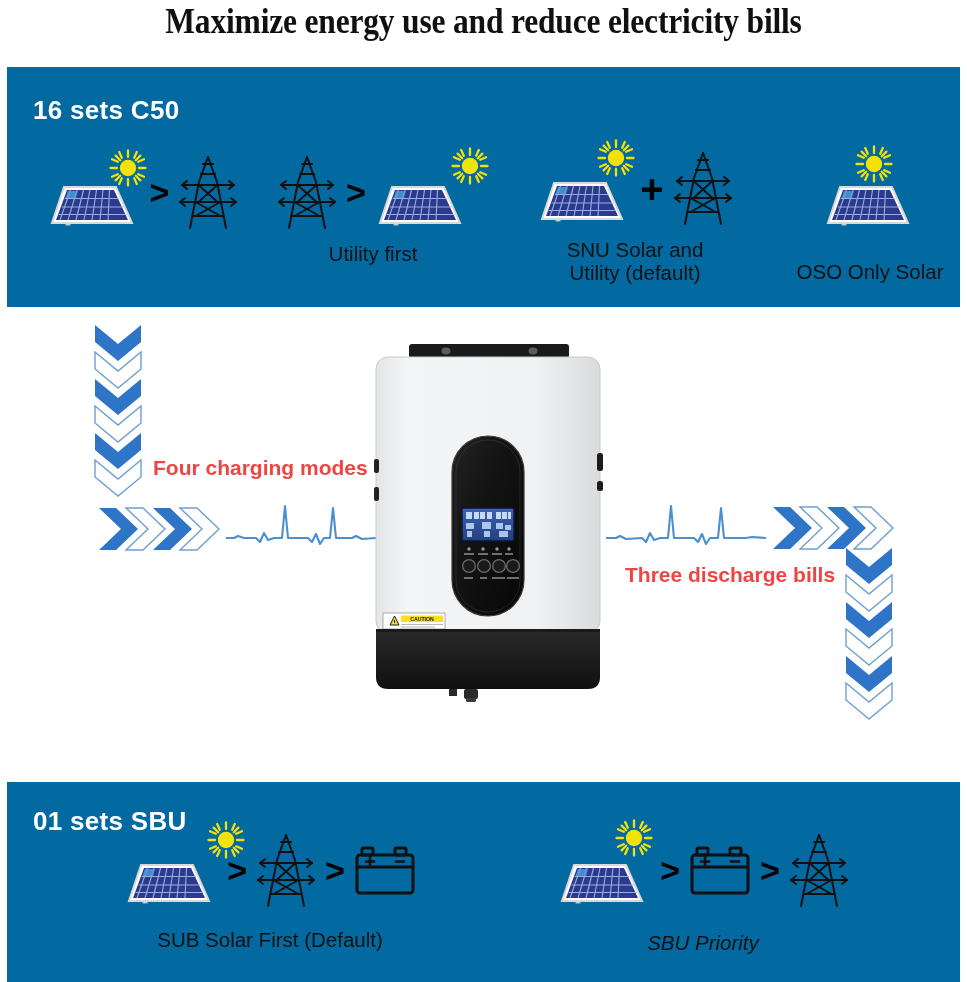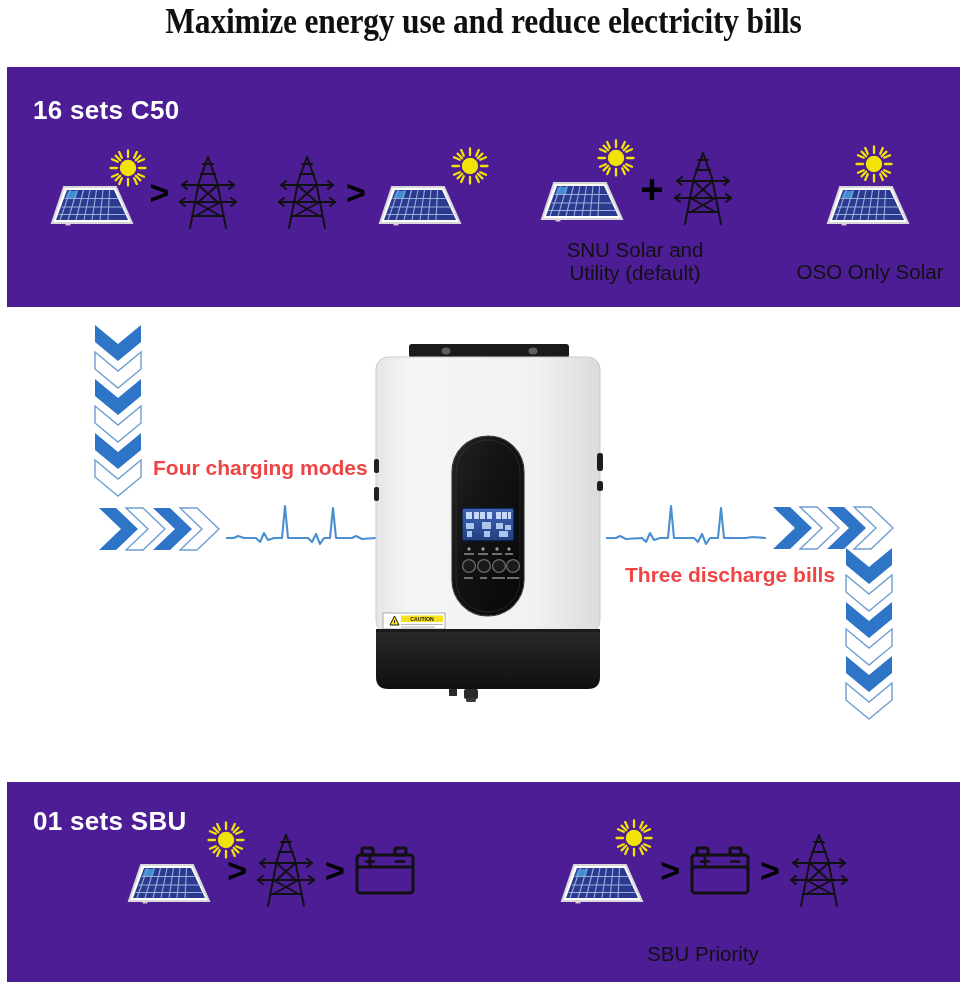--- a/index.html
+++ b/index.html
@@ -18,21 +18,21 @@
     letter-spacing:-0.2px;
     color:#101010;
     transform:scaleX(0.90);
     transform-origin:50% 50%;
     white-space:nowrap;
   }
 
   
   .gray-panel{
     position:absolute;
-    background:#4c1d95;
+    background:#0369a1;
     box-sizing:border-box;
     padding-left:20px;
   }
   #panel-top{left:7px;top:67px;width:953px;height:240px;}
   #panel-bottom{left:7px;top:782px;width:953px;height:238px;}
 
   .panel-heading{
     position:absolute;
     color:#ffffff;
     font-weight:bold;
@@ -255,20 +255,21 @@
               <path d="M13.8 30.2 L11.2 36"></path>
             <path d="M4 11.2 L9.8 13.8"></path>
               <path d="M30.2 26.2 L36 28.8"></path>
             <path d="M4 28.8 L9.8 26.2"></path>
               <path d="M30.2 13.8 L36 11.2"></path>
           </g>
         </g>
       </svg>
     </div>
   </div>
+  <div class="mode-label">Utility first</div>
 </div>
 
 <div class="mode-group" style="left:522px;top:146px;width:226px;">
   <div class="mode-row" style="position:relative;">
     <div class="icon-solar">
       <svg viewBox="0 0 96 80" width="96" height="80">
         <rect x="20" y="42" width="4" height="30" fill="#e9e9e9" stroke="#bdbdbd" stroke-width="1"></rect>
         <path d="M18 34 L6 70 L86 70 L70 34 Z" fill="#ffffff" stroke="#d8d8d8" stroke-width="2"></path>
         <path d="M21 37 L10 67 L82 67 L68 37 Z" fill="#2B3A8F"></path>
         <g stroke="#9fb6e0" stroke-width="1.1" opacity="0.95">
@@ -669,20 +670,21 @@
           <path d="M4 24 L60 24"></path>
         </g>
         <g stroke="#111" stroke-width="2.6" stroke-linecap="round">
           <path d="M13 18.5 L21 18.5"></path>
             <path d="M17 14.5 L17 22.5"></path>
           <path d="M43 18.5 L51 18.5"></path>
         </g>
       </svg>
     </div>
   </div>
+  <div class="mode-label" style="margin-top:14px;">SUB Solar First (Default)</div>
 </div>
 
 <div class="mode-group" style="left:548px;top:828px;width:310px;">
   <div class="mode-row" style="position:relative;">
     <div class="icon-solar">
       <svg viewBox="0 0 96 80" width="96" height="80">
         <rect x="20" y="42" width="4" height="30" fill="#e9e9e9" stroke="#bdbdbd" stroke-width="1"></rect>
         <path d="M18 34 L6 70 L86 70 L70 34 Z" fill="#ffffff" stroke="#d8d8d8" stroke-width="2"></path>
         <path d="M21 37 L10 67 L82 67 L68 37 Z" fill="#2B3A8F"></path>
         <g stroke="#9fb6e0" stroke-width="1.1" opacity="0.95">
@@ -765,14 +767,14 @@
           <path d="M3 48 L18.5 48"></path>
             <path d="M43.5 48 L59 48"></path>
           <path d="M3 48 L8 44"></path>
             <path d="M3 48 L8 52"></path>
           <path d="M59 48 L54 44"></path>
             <path d="M59 48 L54 52"></path>
         </g>
       </svg>
     </div>
   </div>
-  <div class="mode-label" style="margin-top:28px;">SBU Priority</div>
+  <div class="mode-label" style="margin-top:17px;font-style:italic;">SBU Priority</div>
 </div>
 
 </body></html>

